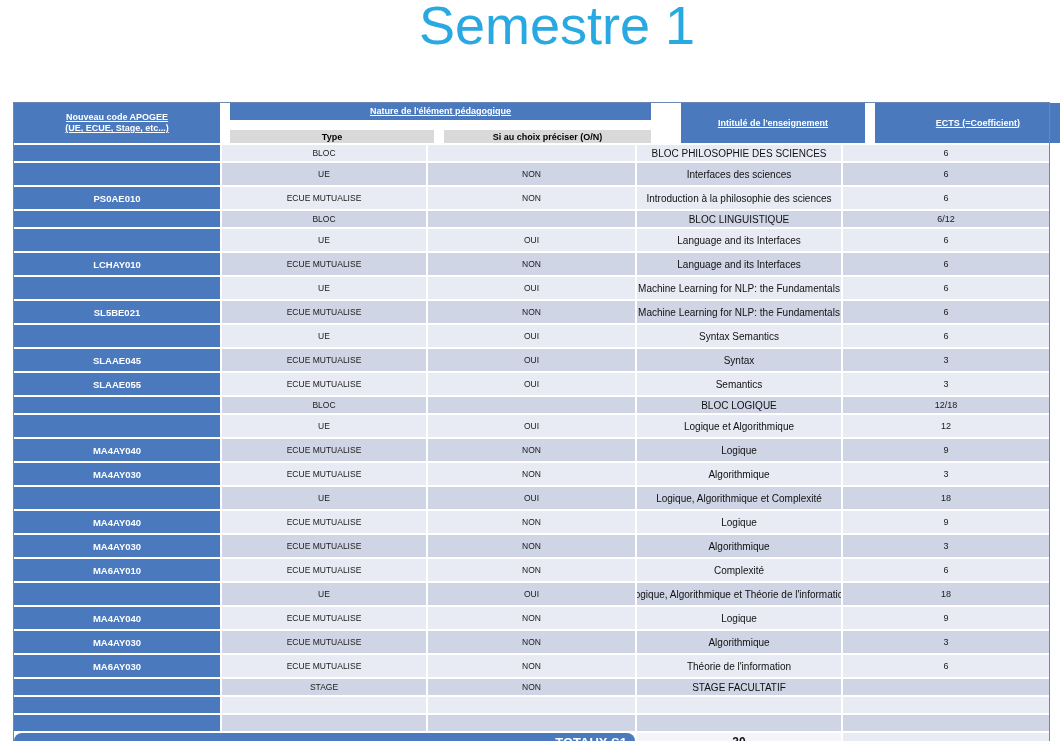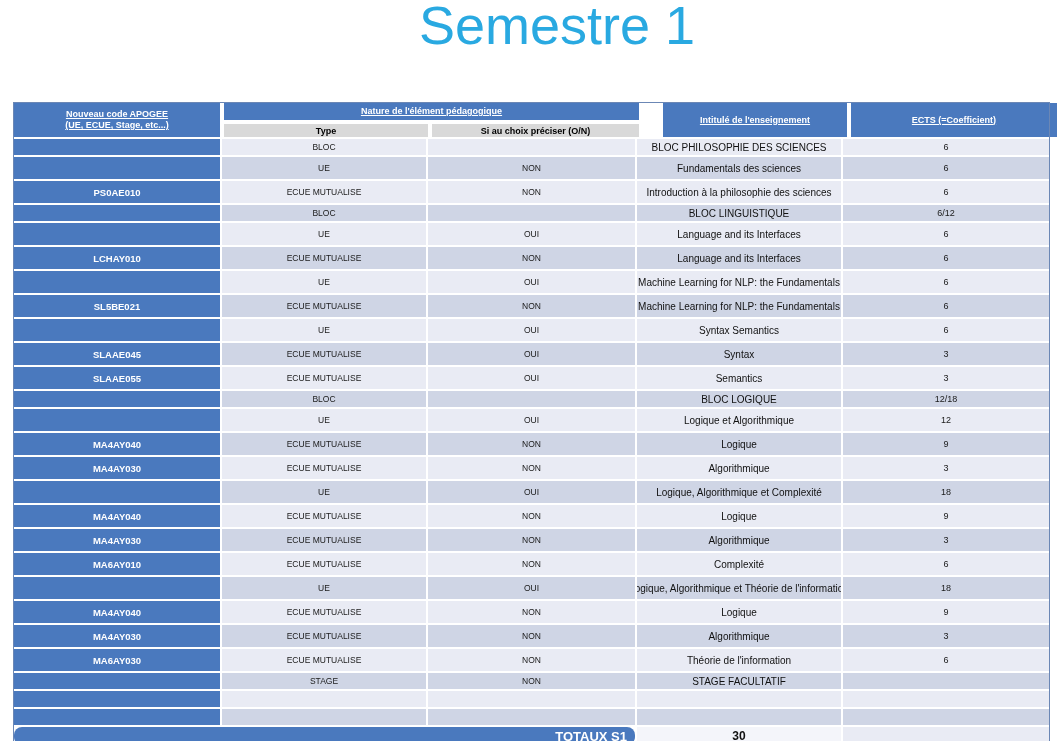--- a/index.html
+++ b/index.html
@@ -24,21 +24,21 @@
   .table{
     position:absolute;left:14px;top:103px;width:1035px;
     background:#ffffff;outline:1px solid #6b87b5;
   }
 
   
   .thead{
     display:grid;
     grid-template-columns:206px 204px 207px 204px 206px;
     grid-template-rows:17px 13px;
-    gap:4px;
+    gap:10px;
     background:#ffffff;
     margin-bottom:2px;
   }
   .th{
     background:var(--header-blue);color:#ffffff;font-weight:bold;font-size:9px;
     display:flex;flex-direction:column;align-items:center;justify-content:center;line-height:11px;
   }
   .th-code{grid-row:1/3;grid-column:1;}
   .th-nature{grid-row:1;grid-column:2/4;flex-direction:row;}
   .th-intitule{grid-row:1/3;grid-column:4;margin-left:20px;}
@@ -109,21 +109,21 @@
         <div class="cell c-type">BLOC</div>
         <div class="cell c-choix"></div>
         <div class="cell c-intitule">BLOC PHILOSOPHIE DES SCIENCES</div>
         <div class="cell c-ects">6</div>
       </div>
 
       <div class="row dark kind-ue">
         <div class="cell c-code"></div>
         <div class="cell c-type">UE</div>
         <div class="cell c-choix">NON</div>
-        <div class="cell c-intitule">Fundamentals des sciences</div>
+        <div class="cell c-intitule">Interfaces des sciences</div>
         <div class="cell c-ects">6</div>
       </div>
 
       <div class="row light kind-ecue">
         <div class="cell c-code">PS0AE010</div>
         <div class="cell c-type">ECUE MUTUALISE</div>
         <div class="cell c-choix">NON</div>
         <div class="cell c-intitule">Introduction à la philosophie des sciences</div>
         <div class="cell c-ects">6</div>
       </div>

